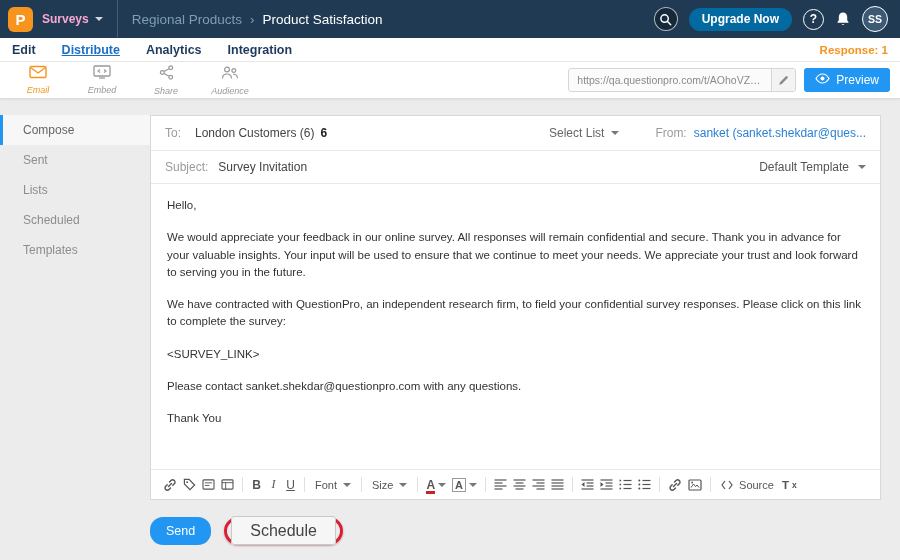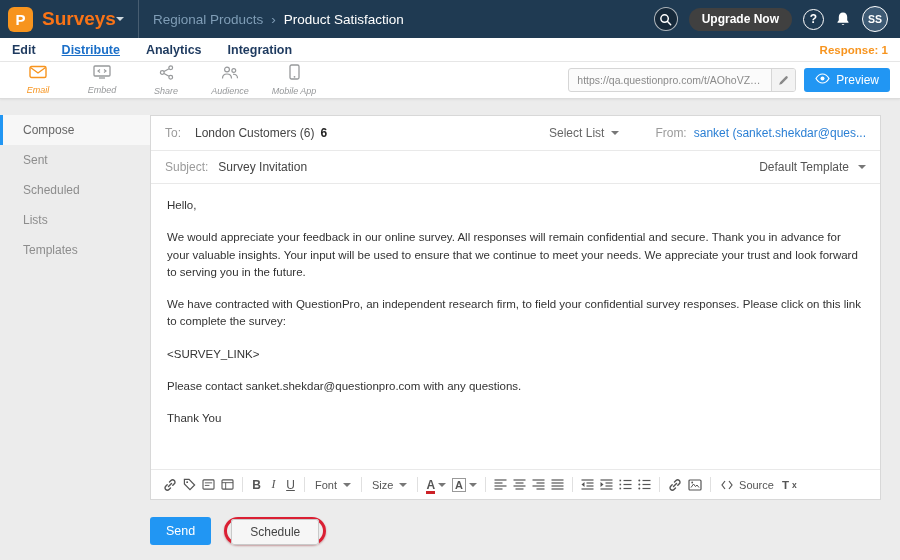--- a/index.html
+++ b/index.html
@@ -7,31 +7,31 @@
   body {
     width:900px; height:560px; overflow:hidden;
     font-family:"Liberation Sans", sans-serif;
     background:#ececec; position:relative;
   }
 
   
   .topbar { height:38px; background:#1f3a52; display:flex; align-items:center; padding:0 12px 0 8px; }
   .logo { width:25px; height:25px; border-radius:6px; background:#f7941e; color:#fff; font-weight:bold;
           font-size:15px; display:flex; align-items:center; justify-content:center; flex-shrink:0; cursor:pointer; }
-  .product { color:#f97316; font-size:19px; font-weight:600; margin-left:9px; display:flex; align-items:center; cursor:pointer; }
+  .product { color:#f9a8d4; font-size:12px; font-weight:600; margin-left:9px; display:flex; align-items:center; gap:6px; cursor:pointer; }
   .caret { width:0; height:0; border-left:4px solid transparent; border-right:4px solid transparent; border-top:4.5px solid #777; display:inline-block; }
   .caret-white { border-top-color:#cfd8de; }
   .tb-sep { width:1px; align-self:stretch; background:rgba(255,255,255,0.18); margin:0 14px; }
   .crumb-parent { color:#7f9db6; font-size:13.5px; cursor:pointer; }
   .crumb-sep { color:#7f9db6; margin:0 8px; font-size:13.5px; }
   .crumb-current { color:#fff; font-size:13.5px; }
   .topbar-right { margin-left:auto; display:flex; align-items:center; gap:11px; }
   .search-btn { width:24px; height:24px; border-radius:50%; background:#16293a; border:1px solid rgba(255,255,255,0.65);
                 display:flex; align-items:center; justify-content:center; cursor:pointer; }
-  .upgrade-btn { background:#404040; color:#fff; font-size:12px; font-weight:bold; height:23px; padding:8px 13px;
+  .upgrade-btn { background:#0369a1; color:#fff; font-size:12px; font-weight:bold; height:23px; padding:8px 13px;
                  border-radius:12px; display:flex; align-items:center; cursor:pointer; }
   .help-btn { width:21px; height:21px; border-radius:50%; border:1.5px solid #fff; color:#fff; font-size:12px;
               font-weight:bold; display:flex; align-items:center; justify-content:center; cursor:pointer; }
   .bell-btn { display:flex; align-items:center; cursor:pointer; }
   .avatar { width:26px; height:26px; border-radius:50%; border:1.5px solid #fff; background:#3d5a74; color:#fff;
             font-size:10.5px; font-weight:bold; display:flex; align-items:center; justify-content:center; cursor:pointer; }
 
   
   .tabbar { height:24px; background:#fff; display:flex; align-items:center; padding:0 12px; gap:26px;
             font-size:12.5px; border-bottom:1px solid #e7e7e7; }
@@ -89,24 +89,24 @@
   .ed-u { text-decoration:underline; }
   .ed-sep { width:1px; height:15px; background:#e0e0e0; margin:0 5px; }
   .ed-dd { font-size:11px; color:#555; gap:6px; padding:0 5px; }
   .color-a { position:relative; font-size:12px; font-weight:bold; line-height:12px; }
   .color-a .bar { position:absolute; left:0; right:0; bottom:-3px; height:2.5px; background:#cc2127; }
   .bg-a { border:1px solid #999; padding:0 2px; font-size:11px; font-weight:bold; }
   .ed-tx { font-size:11.5px; font-weight:bold; }
   .ed-tx .sub { font-size:8.5px; vertical-align:sub; }
 
   .actions { display:flex; align-items:center; margin-top:17px; gap:13px; }
-  .send-btn { background:#2196f3; color:#fff; font-size:12.5px; padding:7px 16px; border-radius:3px; cursor:pointer; }
+  .send-btn { background:#2196f3; color:#fff; font-size:12.5px; padding:7px 16px; border-radius:13px; cursor:pointer; }
   .schedule-ring { border:3px solid #da1f33; border-radius:16px; padding:2px 4px;
                    box-shadow:0 1px 2px rgba(120,0,10,0.35); }
-  .schedule-btn { background:#f6f6f6; border:1px solid #c9c9c9; border-radius:3px; color:#444; font-size:12px;
+  .schedule-btn { background:#f6f6f6; border:1px solid #c9c9c9; border-radius:3px; color:#444; font-size:16px;
                   padding:5px 18px; cursor:pointer; }
 </style>
 </head>
 <body>
 
 <header class="topbar">
   <div class="logo">
     <span>P</span>
   </div>
   <div class="product">
@@ -179,29 +179,20 @@
   <div class="dist-item">
     <span>
       <svg width="18" height="15" viewBox="0 0 18 15" fill="none" stroke="currentColor" stroke-width="1.2">
           <circle cx="6" cy="4.5" r="2.4"></circle>
           <path d="M1.5 13.5c0-3 2-4.5 4.5-4.5s4.5 1.5 4.5 4.5"></path>
           <circle cx="12.8" cy="5.5" r="1.9"></circle>
           <path d="M12 9.3c2.8-.3 4.5 1.2 4.5 4"></path>
         </svg>
     </span>
     <span class="lbl">Audience</span>
-  </div>
-  <div class="dist-item">
-    <span>
-      <svg width="11" height="16" viewBox="0 0 11 16">
-          <rect x="1" y="1" width="9" height="14" rx="1.5" fill="none" stroke="currentColor" stroke-width="1.3"></rect>
-          <circle cx="5.5" cy="12.8" r="0.9" fill="currentColor"></circle>
-        </svg>
-    </span>
-    <span class="lbl">Mobile App</span>
   </div>
 
   <div class="url-group">
     <div class="url-box">
       <span class="url-text">https://qa.questionpro.com/t/AOhoVZfqml</span>
       <span class="url-edit">
         <svg width="11" height="11" viewBox="0 0 12 12" fill="#8a8a8a">
             <path d="M1.3 10.7l.9-2.8L8.4 1.7a1.15 1.15 0 0 1 1.9 1.9L4.1 9.8z"></path>
           </svg>
       </span>
@@ -215,22 +206,22 @@
       </span>
       <span>Preview</span>
     </div>
   </div>
 </div>
 
 <div class="content">
   <aside class="sidebar">
     <div class="side-item active">Compose</div>
     <div class="side-item">Sent</div>
+    <div class="side-item">Lists</div>
     <div class="side-item">Scheduled</div>
-    <div class="side-item">Lists</div>
     <div class="side-item">Templates</div>
   </aside>
 
   <div class="main">
     <div class="card">
 
       <div class="row-to">
         <span class="lab">To:</span>
         <span class="to-value">London Customers (6)</span>
         <span class="to-count">6</span>

